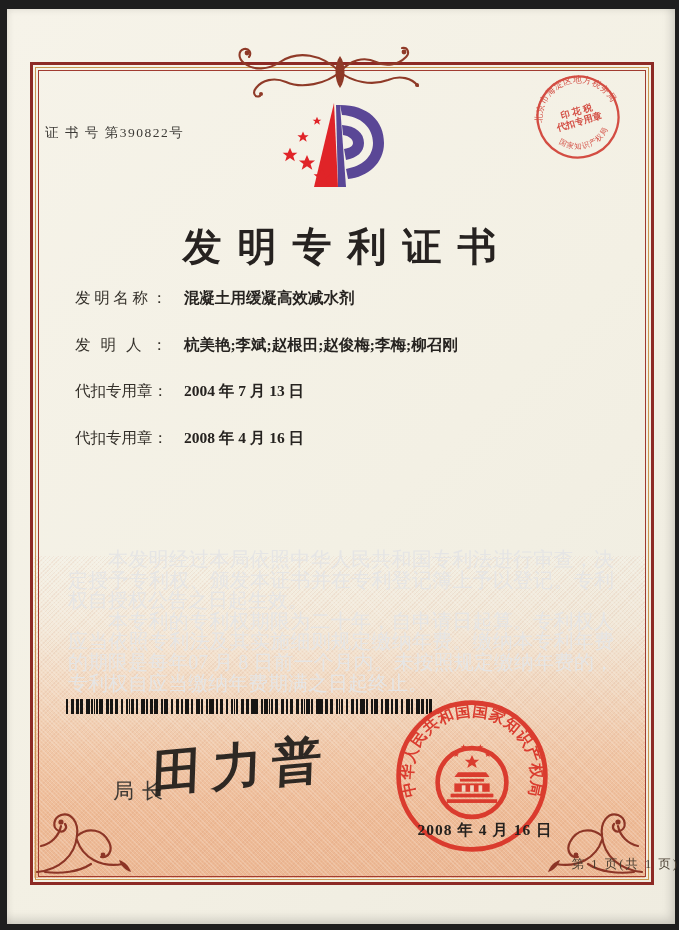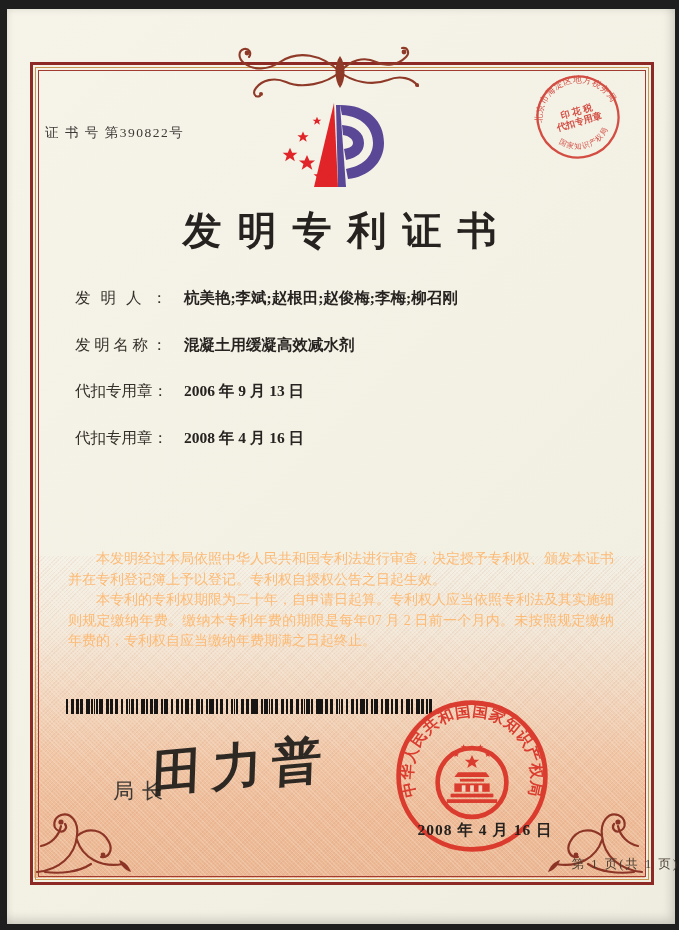--- a/index.html
+++ b/index.html
@@ -21,31 +21,31 @@
       rgba(242,200,168,.18) 22%,
       rgba(241,196,162,.55) 42%,
       rgba(240,193,158,.88) 62%,
       rgba(238,188,152,1) 80%,
       rgba(236,184,148,1) 100%);}
   .pinkzone::after{content:"";position:absolute;inset:0;opacity:.5;
     background:
       repeating-linear-gradient(45deg, rgba(255,255,255,.35) 0 1px, transparent 1px 3px),
       repeating-linear-gradient(-45deg, rgba(196,110,72,.18) 0 1px, transparent 1px 3px);}
   .certno{position:absolute;left:45px;top:124px;font-size:13.5px;color:#3c3a36;letter-spacing:1.5px;}
-  .title{position:absolute;left:0;top:204px;width:679px;text-align:center;
+  .title{position:absolute;left:0;top:220px;width:679px;text-align:center;
          font-size:39px;font-weight:700;color:#262220;letter-spacing:16px;text-indent:16px;}
   
   .fields{position:absolute;left:75px;top:288px;width:540px;}
   .frow{height:17px;margin-bottom:29.5px;font-size:15.5px;color:#2e2a26;white-space:nowrap;}
   .flabel{display:inline-block;width:92px;text-align:justify;text-align-last:justify;
           vertical-align:top;color:#34302a;}
   .fvalue{margin-left:13px;font-weight:700;color:#262320;}
   
-  .bodytext{position:absolute;left:68px;top:549px;width:546px;font-size:14px;
-            line-height:20.6px;color:#fdba74;text-align:justify;}
+  .bodytext{position:absolute;left:68px;top:549px;width:546px;font-size:20px;
+            line-height:20.6px;color:#e5e5e5;text-align:justify;}
   .bodytext p{margin:0;text-indent:2em;}
   
   .barcode{position:absolute;left:66px;top:699px;width:366px;height:15px;background:
      repeating-linear-gradient(90deg,#171513 0 2px,transparent 2px 5px),
      repeating-linear-gradient(90deg,#171513 0 1px,transparent 1px 7px),
      repeating-linear-gradient(90deg,#171513 0 2px,transparent 2px 11px);}
   
   .director{position:absolute;left:113px;top:777px;font-size:21px;letter-spacing:8px;color:#3c3833;}
   .signature{position:absolute;left:152px;top:733px;font-size:50px;font-weight:600;color:#201d1a;
              letter-spacing:10px;transform:rotate(-5deg) skewX(-7deg);opacity:.93;}
@@ -129,40 +129,40 @@
       <path transform="translate(46,78) scale(1.2)" d="M0,-7 L2.1,-2.2 7,-2.2 3.1,0.9 4.6,5.9 0,2.9 -4.6,5.9 -3.1,0.9 -7,-2.2 -2.1,-2.2 Z"></path>
     </g>
   </svg>
 
   <div class="certno">证 书 号 第390822号</div>
 
   <div class="title">发明专利证书</div>
 
   <div class="fields">
     <div class="frow">
+      <span class="flabel">发明名称：</span>
+      <span class="fvalue">混凝土用缓凝高效减水剂</span>
+    </div>
+    <div class="frow">
       <span class="flabel">发明人：</span>
       <span class="fvalue">杭美艳;李斌;赵根田;赵俊梅;李梅;柳召刚</span>
     </div>
     <div class="frow">
-      <span class="flabel">发明名称：</span>
-      <span class="fvalue">混凝土用缓凝高效减水剂</span>
-    </div>
-    <div class="frow">
       <span class="flabel">代扣专用章：</span>
-      <span class="fvalue">2006 年 9 月 13 日</span>
+      <span class="fvalue">2004 年 7 月 13 日</span>
     </div>
     <div class="frow">
       <span class="flabel">代扣专用章：</span>
       <span class="fvalue">2008 年 4 月 16 日</span>
     </div>
   </div>
 
   <div class="bodytext">
     <p>本发明经过本局依照中华人民共和国专利法进行审查，决定授予专利权、颁发本证书并在专利登记簿上予以登记。专利权自授权公告之日起生效。</p>
-    <p>本专利的专利权期限为二十年，自申请日起算。专利权人应当依照专利法及其实施细则规定缴纳年费。缴纳本专利年费的期限是每年07 月 2 日前一个月内。未按照规定缴纳年费的，专利权自应当缴纳年费期满之日起终止。</p>
+    <p>本专利的专利权期限为二十年，自申请日起算。专利权人应当依照专利法及其实施细则规定缴纳年费。缴纳本专利年费的期限是每年07 月 8 日前一个月内。未按照规定缴纳年费的，专利权自应当缴纳年费期满之日起终止。</p>
   </div>
 
   <div class="barcode"></div>
 
   <div class="director">局长</div>
   <div class="signature">田力普</div>
 
   <svg class="tax-stamp" viewBox="0 0 100 100">
     <g transform="rotate(-16 50 50)" fill="#cf372d">
       <circle cx="50" cy="50" r="46" fill="none" stroke="#cf372d" stroke-width="2.6"></circle>

